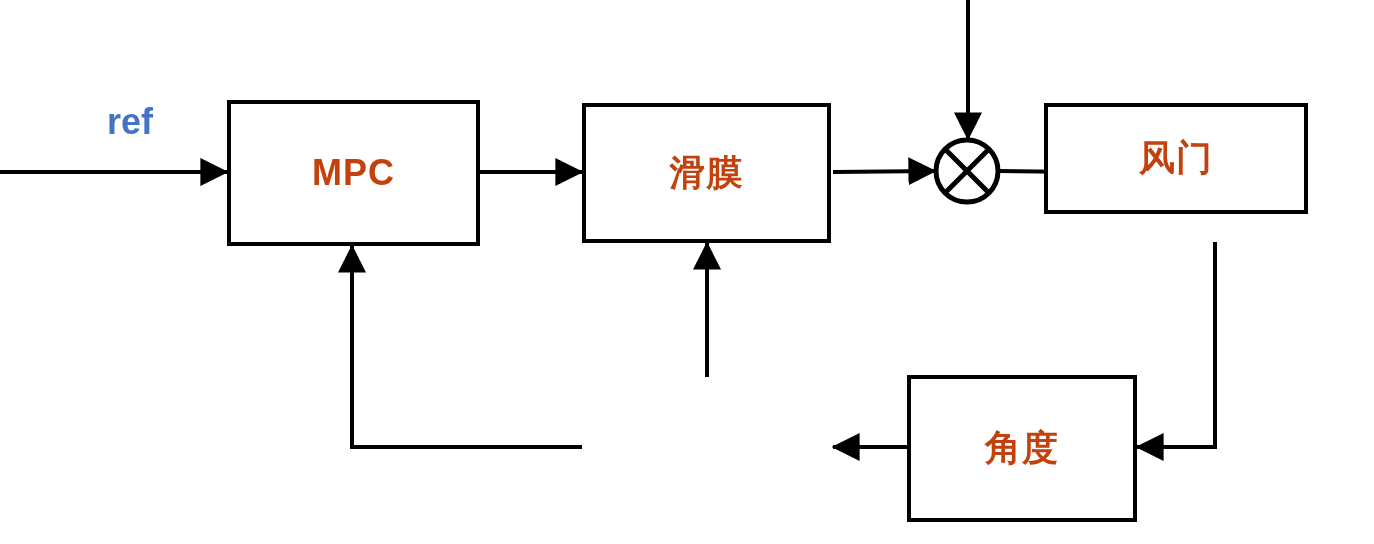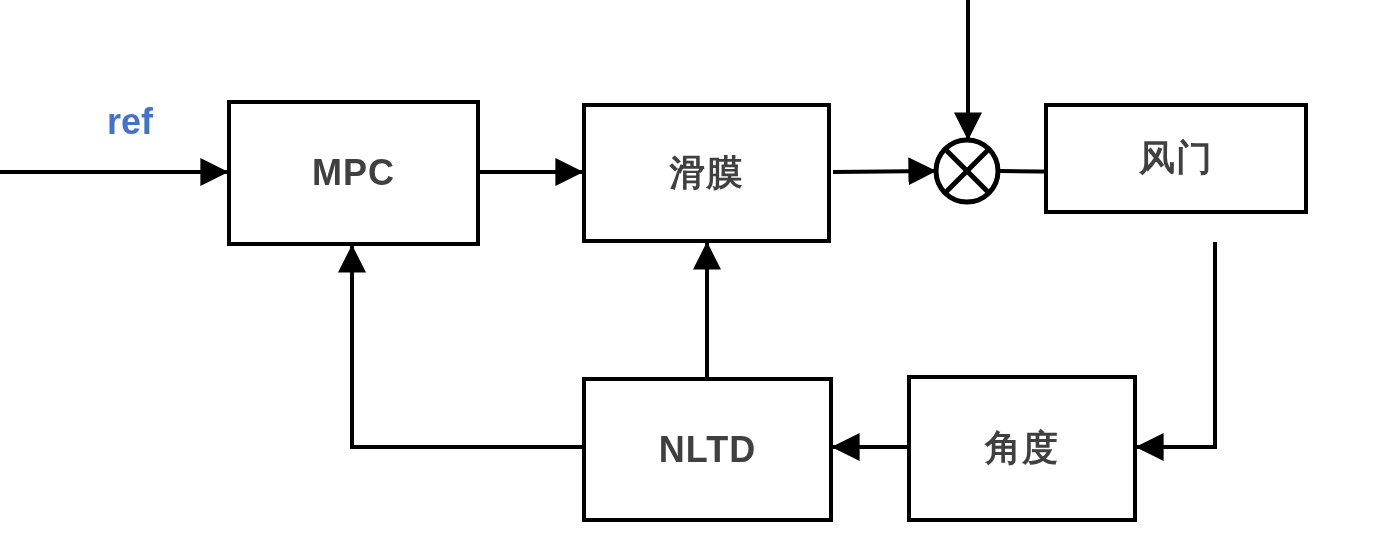--- a/index.html
+++ b/index.html
@@ -25,21 +25,21 @@
     position: absolute;
     box-sizing: border-box;
     border: 4px solid #000000;
     background: #ffffff;
     display: flex;
     align-items: center;
     justify-content: center;
     z-index: 2;
   }
   .block-label {
-    color: #404040;
+    color: #c2410c;
     font-weight: bold;
     font-size: 36px;
     letter-spacing: 1px;
     white-space: nowrap;
   }
   .block-mpc   { left: 227px;  top: 100px; width: 253px; height: 146px; }
   .block-huamo { left: 582px;  top: 103px; width: 249px; height: 140px; }
   .block-fengmen { left: 1044px; top: 103px; width: 264px; height: 111px; }
   .block-nltd  { left: 582px;  top: 377px; width: 251px; height: 145px; }
   .block-jiaodu { left: 907px; top: 375px; width: 230px; height: 147px; align-items: center; }
@@ -101,21 +101,18 @@
   </div>
 
   <div class="block block-huamo">
     <span class="block-label">滑膜</span>
   </div>
 
   <div class="block block-fengmen">
     <span class="block-label">风门</span>
   </div>
 
-  <div class="block block-nltd">
-    <span class="block-label">NLTD</span>
-  </div>
 
   <div class="block block-jiaodu">
     <span class="block-label">角度</span>
   </div>
 
 </div>
 
 </body></html>

